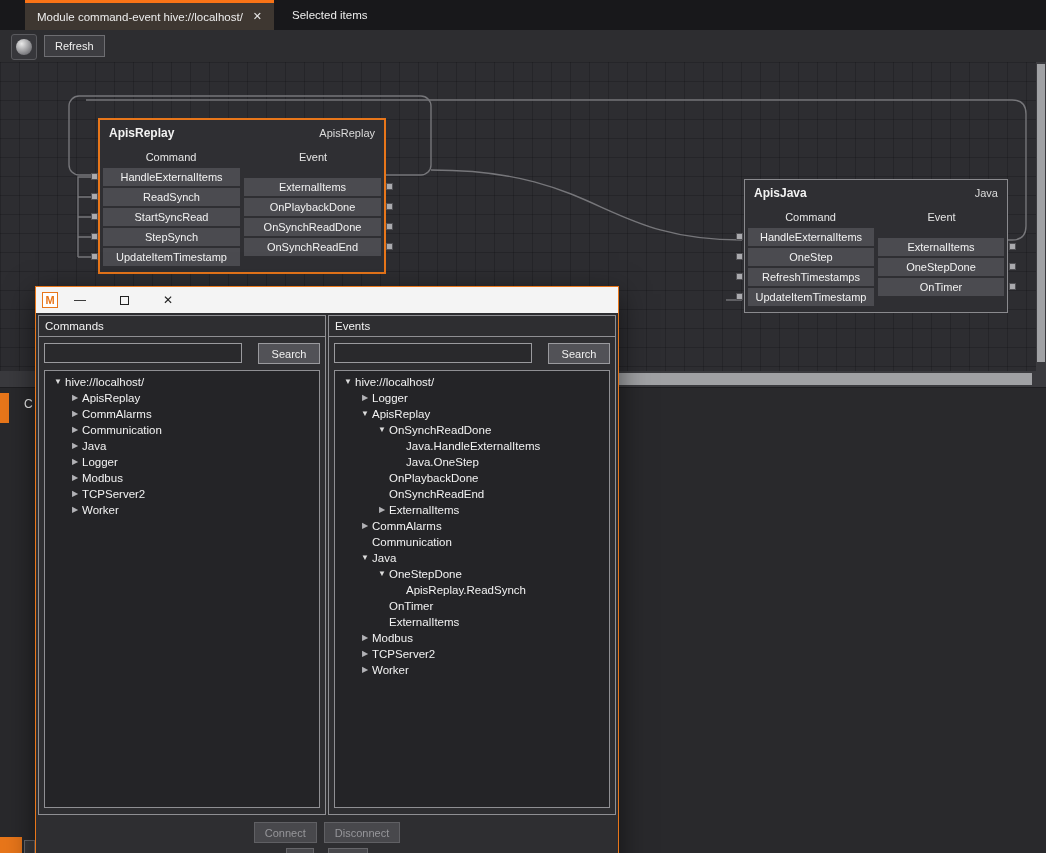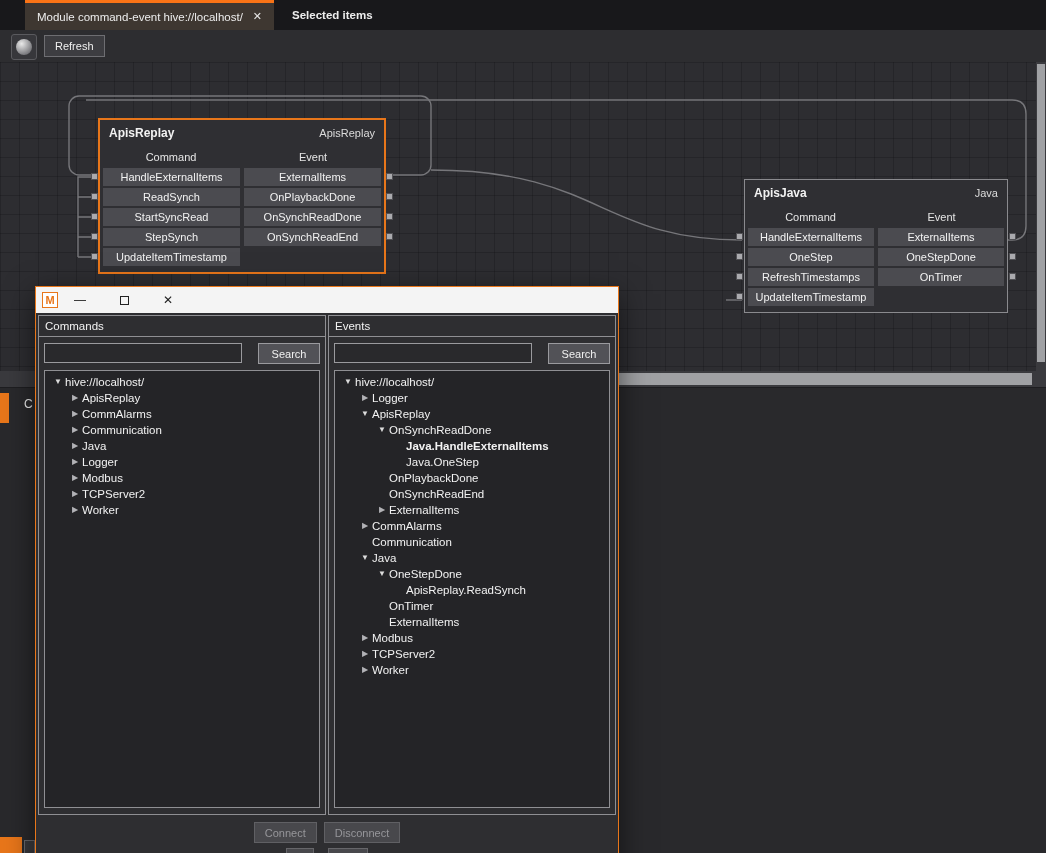--- a/index.html
+++ b/index.html
@@ -3,21 +3,21 @@
 <meta charset="utf-8">
 <style>
   *{box-sizing:border-box;margin:0;padding:0;}
   body{font-family:"Liberation Sans","DejaVu Sans",sans-serif;background:#1b1b1e;}
   .app{position:relative;width:1046px;height:853px;overflow:hidden;background:#2d2d30;}
 
   
   .tabstrip{position:absolute;left:0;top:0;width:100%;height:30px;background:#18181b;display:flex;align-items:stretch;z-index:6;}
   .tab{display:flex;align-items:center;gap:10px;padding:0 12px;color:#ededed;font-size:11.5px;}
   .tab.active{margin-left:25px;background:#3e3731;border-top:3px solid #f97316;}
-  .tab.plain{margin-left:6px;font-weight:bold;}
+  .tab.plain{margin-left:6px;}
   .tab-close{font-size:11px;color:#e8e8e8;}
 
   
   .toolbar{position:absolute;left:0;top:30px;width:100%;height:32px;background:#2d2d30;z-index:6;}
   .expander{position:absolute;left:11px;top:4px;width:26px;height:26px;background:#37373b;border:1px solid #5a5a5e;border-radius:3px;}
   .sphere{position:absolute;left:4px;top:4px;width:16px;height:16px;border-radius:50%;
           background:radial-gradient(circle at 35% 30%, #e9e9e9, #7e7e82 70%, #505055);}
   .btn{font-family:inherit;font-size:11px;color:#f0f0f0;background:#3d3d41;border:1px solid #6e6e72;padding:2px 10px;}
   .refresh-btn{position:absolute;left:44px;top:5px;height:22px;}
 
@@ -27,21 +27,21 @@
     background-size:19px 19px;}
   .wires{position:absolute;left:0;top:0;width:1046px;height:853px;z-index:2;pointer-events:none;}
   #nodes-layer{position:absolute;left:0;top:0;z-index:3;}
   .graph-node{position:absolute;background:#2f2f33;border:1px solid #8a8a8e;font-size:11px;color:#f2f2f2;}
   .graph-node.selected{border:2px solid #e8761a;}
   .node-header{height:26px;display:flex;justify-content:space-between;align-items:center;padding:0 9px;}
   .node-title{font-weight:bold;font-size:12px;}
   .node-sub{font-size:11px;color:#dcdcdc;}
   .node-colheads{height:22px;display:flex;align-items:center;}
   .node-colheads span{flex:1;text-align:center;color:#e6e6e6;}
-  .node-grid{display:flex;align-items:flex-start;padding-bottom:6px;}
+  .node-grid{display:flex;align-items:center;padding-bottom:6px;}
   .ncol{flex:1;display:flex;flex-direction:column;gap:2px;min-width:0;}
   .nrow{position:relative;height:18px;line-height:18px;background:#4b4b50;text-align:center;white-space:nowrap;font-size:11px;}
   .ncol.cmds .nrow{margin:0 2px 0 3px;}
   .ncol.evts .nrow{margin:0 3px 0 2px;}
   .port{position:absolute;top:5px;width:7px;height:7px;background:#aaaaae;border:1px solid #515155;}
   .ncol.cmds .port{left:-12px;}
   .ncol.evts .port{right:-12px;}
 
   
   .vscroll{position:absolute;left:1036px;top:62px;width:10px;height:309px;background:#3a3a3e;z-index:4;}
@@ -254,21 +254,21 @@
                 <span class="tlabel">Logger</span>
               </div>
               <div class="titem" style="padding-left: 23px;">
                 <span class="arrow expanded">▼</span>
                 <span class="tlabel">ApisReplay</span>
               </div>
               <div class="titem" style="padding-left: 40px;">
                 <span class="arrow expanded">▼</span>
                 <span class="tlabel">OnSynchReadDone</span>
               </div>
-              <div class="titem" style="padding-left: 57px; font-weight: bold;">
+              <div class="titem" style="padding-left: 57px;">
                 <span class="arrow leaf"></span>
                 <span class="tlabel">Java.HandleExternalItems</span>
               </div>
               <div class="titem" style="padding-left: 57px;">
                 <span class="arrow leaf"></span>
                 <span class="tlabel">Java.OneStep</span>
               </div>
               <div class="titem" style="padding-left: 40px;">
                 <span class="arrow leaf"></span>
                 <span class="tlabel">OnPlaybackDone</span>

